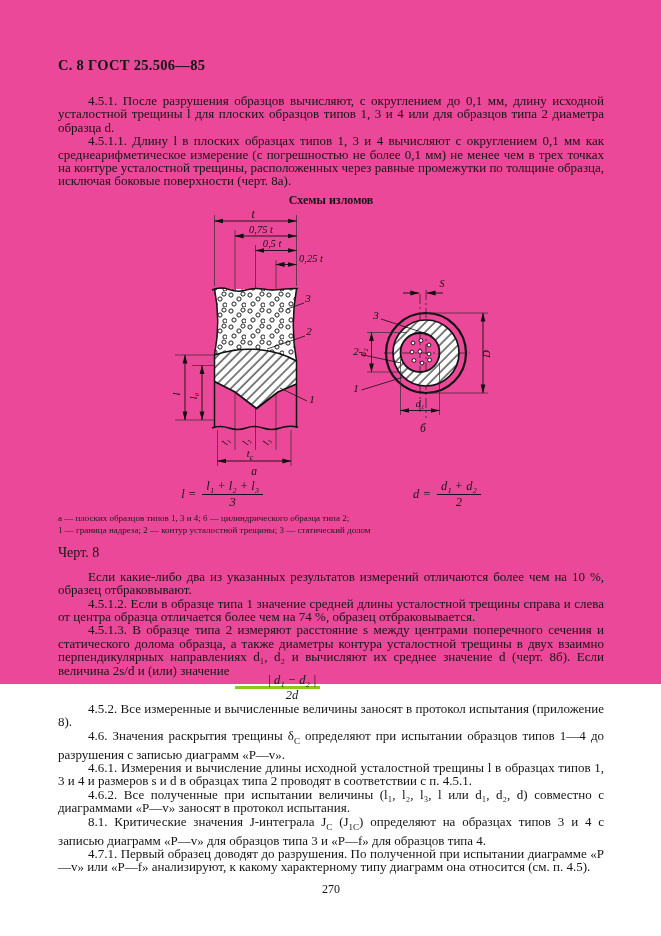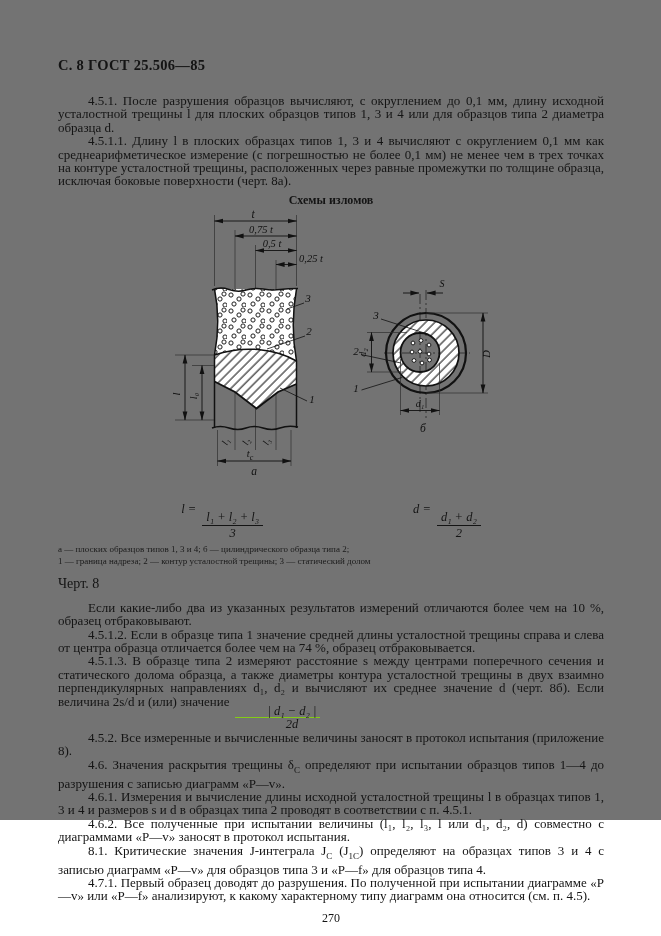--- a/index.html
+++ b/index.html
@@ -1,41 +1,41 @@
 <!DOCTYPE html>
 <html><head>
 <meta charset="utf-8">
 <style>
   html,body { margin:0; padding:0; }
   body {
     width:661px; height:936px; background:#ffffff; color:#141414;
     font-family:"Liberation Serif","DejaVu Serif",serif;
     overflow:hidden;
   }
-  .page { box-sizing:border-box; width:661px; height:820px; padding:57px 57px 0 58px; background:#737373; }
+  .page { box-sizing:border-box; width:661px; height:684px; padding:57px 57px 0 58px; background:#ec4899; }
   .doc-header { font-weight:bold; font-size:14.5px; letter-spacing:.3px; margin:0 0 20px 0; }
   p.b {
     font-size:13px; line-height:13.4px; margin:0; text-align:justify;
     text-indent:30px;
     font-family:Liberation Serif, serif;
   }
   .fig-title { text-align:center; font-weight:bold; font-size:12px; margin:5px 0 0 0; }
   .figure-wrap { text-align:center; }
   .figure-wrap svg { display:block; margin:0 auto; }
   .formula-row { display:flex; justify-content:center; gap:150px; align-items:center;
     font-style:italic; font-size:12.5px; margin:0 0 2px 0; }
   .formula { display:flex; align-items:center; gap:6px; }
-  .frac { display:inline-flex; flex-direction:column; text-align:center; line-height:13px;margin-top:31px; }
+  .frac { display:inline-flex; flex-direction:column; text-align:center; line-height:13px; }
   .frac .num { border-bottom:1.2px solid #141414; padding:0 4px 1px 4px; }
   .frac .den { padding-top:1px; }
   .caption { font-size:9px; line-height:12.5px; margin-top:3px; color:#1a1a1a; }
   .chert { text-align:left; font-size:14px; margin:8px 0 9px 0; }
   .ifrac { display:inline-flex; flex-direction:column; text-align:center; font-style:italic;
     vertical-align:-9px; line-height:12.5px; margin:0 5px; font-size:12.5px; }
-  .ifrac .inum { border-bottom:1px solid #84cc16; padding:0 3px; }
+  .ifrac .inum { border-bottom:3px solid #84cc16; padding:0 3px; }
   .pageno { text-align:center; font-size:12px; margin-top:8px; }
   sub { font-size:9px; }
   svg text { font-family:"Liberation Serif","DejaVu Serif",serif; font-style:italic; fill:#111; }
   .thin  { stroke:#2e2e2e; stroke-width:.7;  fill:none; }
   .dim   { stroke:#111;    stroke-width:.9;  fill:none; }
   .edge  { stroke:#111;    stroke-width:1.5; fill:none; }
   .edge2 { stroke:#111;    stroke-width:1.9; fill:none; }
   .cdash { stroke:#222;    stroke-width:.75; fill:none; stroke-dasharray:10 3 2 3; }
   .leader{ stroke:#111;    stroke-width:.8;  fill:none; }
 </style>

